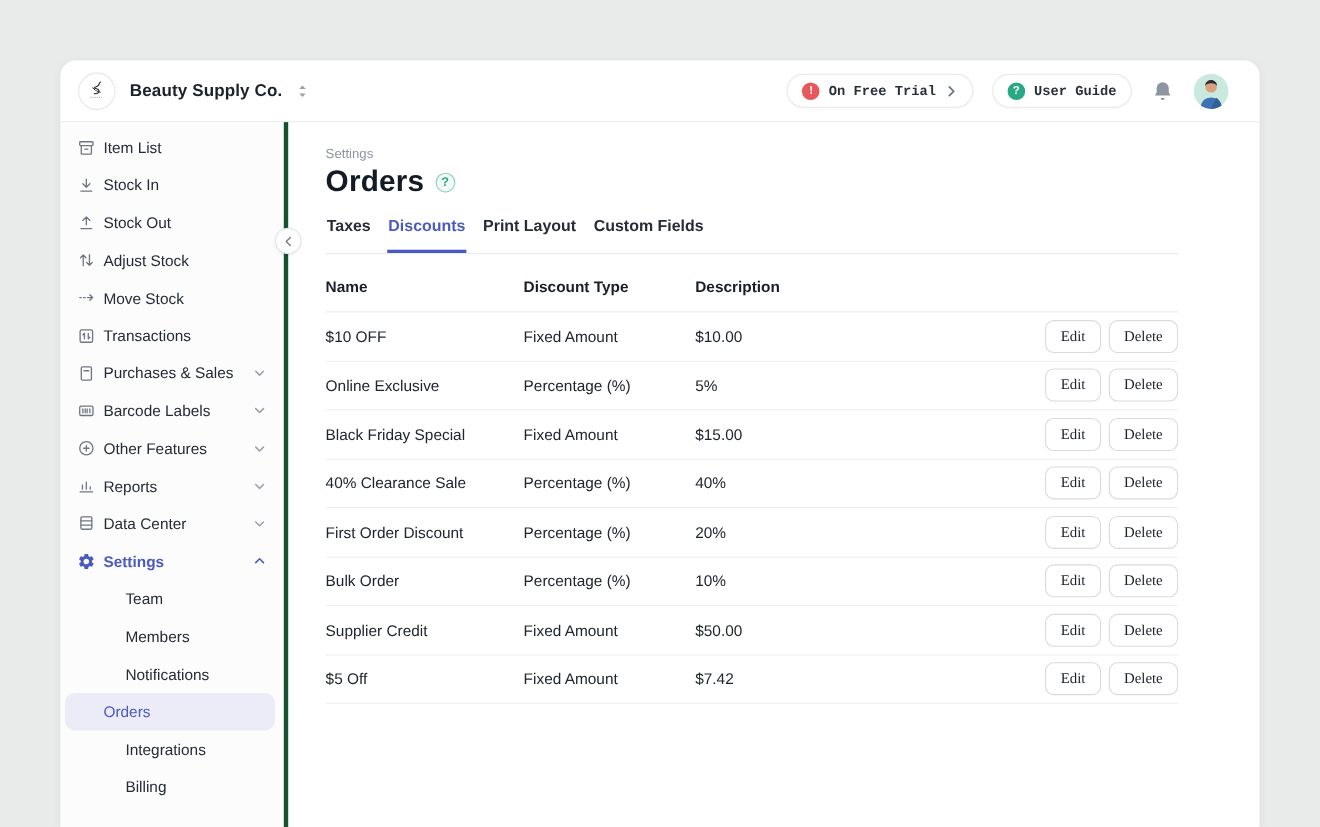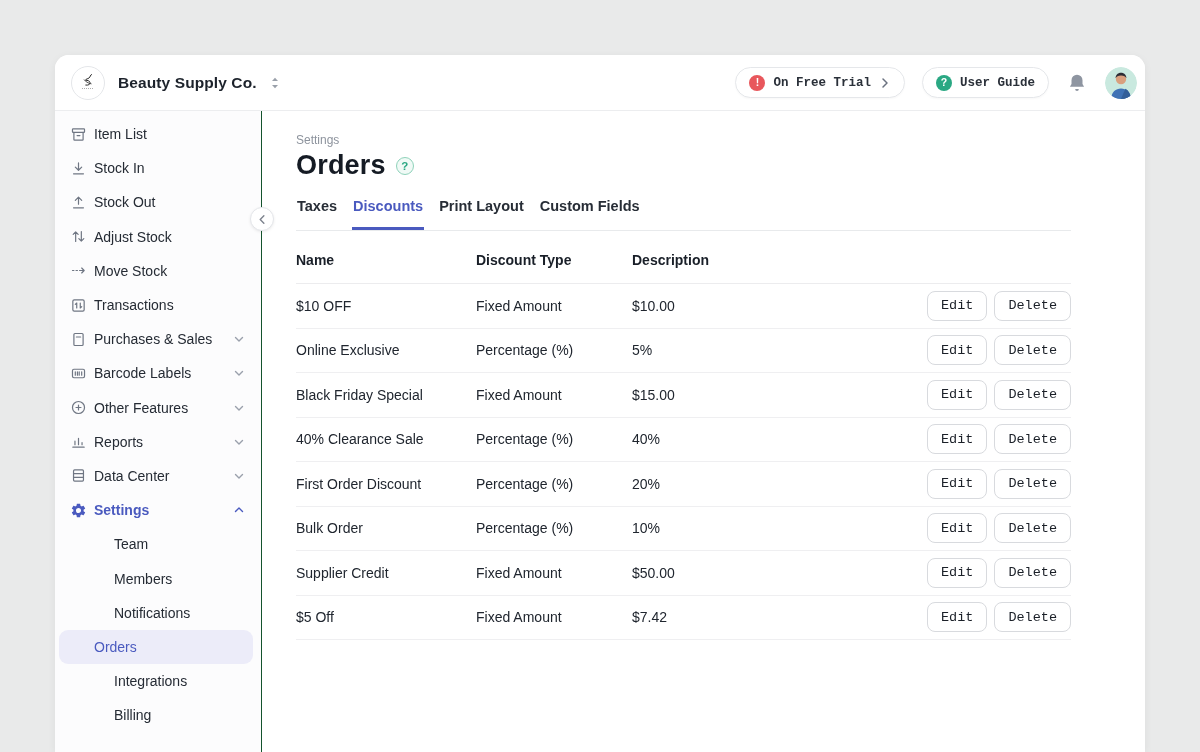--- a/index.html
+++ b/index.html
@@ -3,38 +3,38 @@
 <meta charset="utf-8">
 <style>
   * { margin:0; padding:0; box-sizing:border-box; }
   html,body { width:1200px; height:752px; overflow:hidden; }
   body { background:#e9eaea; font-family:"Liberation Sans", sans-serif; position:relative; }
 
   .card { position:absolute; left:55px; top:55px; width:1090px; height:697px;
           background:#fff; border-radius:14px 14px 0 0; box-shadow:0 2px 8px rgba(0,0,0,.06); overflow:hidden; }
 
   
-  .topbar { height:56px; display:flex; align-items:center; padding:0 8px 0 16px;
+  .topbar { height:56px; display:flex; align-items:center; padding:0 28px 0 16px;
             border-bottom:1px solid #ecedef; background:#fff;justify-content:center; }
   .logo { width:34px; height:34px; border-radius:50%; border:1px solid #e4e6e9; background:#fff;
           display:flex; align-items:center; justify-content:center; flex:0 0 auto; }
   .company { font-size:15.5px; font-weight:700; color:#1c222b; margin-left:13px; letter-spacing:.1px; }
   .selector { margin-left:12px; display:flex; align-items:center; cursor:pointer; }
   .topbar-right { margin-left:auto; display:flex; align-items:center; gap:17px; }
   .pill { height:31px; border:1px solid #e5e7ea; border-radius:16px; background:#fff;
           display:flex; align-items:center; gap:8px; padding:0 13px; cursor:pointer;
           box-shadow:0 1px 2px rgba(0,0,0,.03); }
   .pill-label { font-size:12.5px; font-weight:700; color:#2a3039;font-family:Liberation Mono, monospace; }
   .dot-badge { width:16px; height:16px; border-radius:50%; display:flex; align-items:center; justify-content:center;
                color:#fff; font-size:10.5px; font-weight:700; line-height:1; }
   .avatar { width:32px; height:32px; border-radius:50%; overflow:hidden; cursor:pointer; flex:0 0 auto; }
 
   
   .body { display:flex; height:641px; position:relative; }
-  .sidebar { width:207px; background:#fcfcfd; border-right:1px solid #14532d; padding-top:6px; }
+  .sidebar { width:207px; background:#fcfcfd; border-right:4px solid #14532d; padding-top:6px; }
 
   .side-item { height:34.2px; display:flex; align-items:center; padding:0 16px 0 15px; gap:7px;
                font-size:14px; color:#252b34; cursor:pointer; }
   .side-item .ic { width:17px; height:17px; display:flex; align-items:center; justify-content:center; flex:0 0 auto; }
   .side-item .chev { margin-left:auto; display:flex; }
   .side-item.accent { color:#4a5abf; font-weight:700; }
 
   .sub-item { height:34.2px; display:flex; align-items:center; padding-left:39px;
               font-size:14px; color:#252b34; cursor:pointer;margin-left:20px; }
   .sub-item.selected { background:#ececf9; color:#4a5abf; border-radius:9px; margin:0 8px 0 4px; padding-left:35px; }
@@ -56,21 +56,21 @@
   .tab { font-size:14.5px; font-weight:700; color:#272d36; padding:2px 1px 13px;
          border-bottom:3px solid transparent; cursor:pointer; }
   .tab.active { color:#4a5abf; border-bottom-color:#4a5abf; }
 
   .tbl-head, .tbl-row { display:grid; grid-template-columns:180px 156px 1fr auto; align-items:center; }
   .tbl-head { padding:21px 0 15px; font-size:14px; font-weight:700; color:#191f28;
               border-bottom:1px solid #ececee; }
   .tbl-row { height:44.5px; border-bottom:1px solid #efeff1; font-size:14px; color:#20262f; }
   .cell-actions { display:flex; gap:7px; justify-self:end; }
   .btn { height:30px; padding:0 13px; background:#fff; border:1px solid #d8dade; border-radius:8px;
-         font-family:Liberation Mono, monospace; font-size:13.5px; color:#1b2028; cursor:pointer; }
+         font-family:Liberation Serif, serif; font-size:13.5px; color:#1b2028; cursor:pointer; }
 
   .add-row { height:45px; display:flex; align-items:center; justify-content:center; gap:7px;
              border-bottom:1px solid #ececee; cursor:pointer; }
   .add-label { font-size:14px; font-weight:500; color:#4a5abf; }
 
   svg { display:block; }
 </style>
 </head>
 <body>
 

